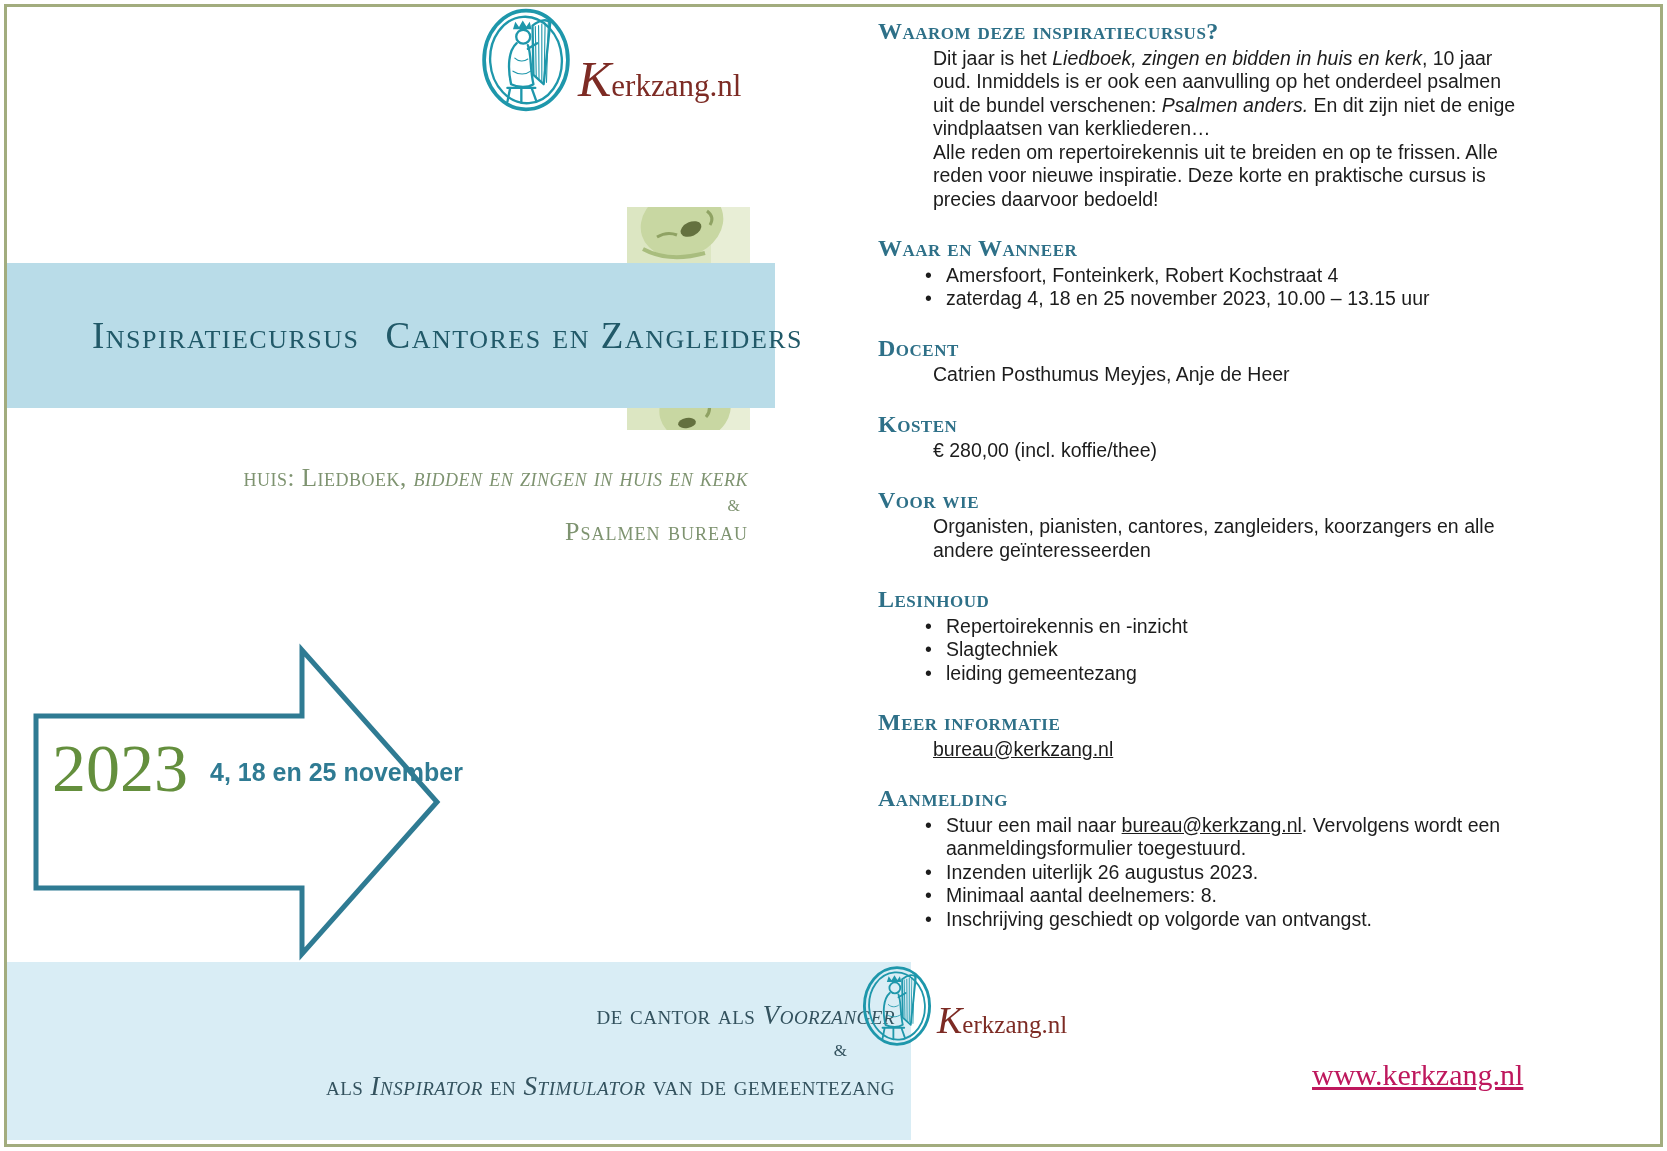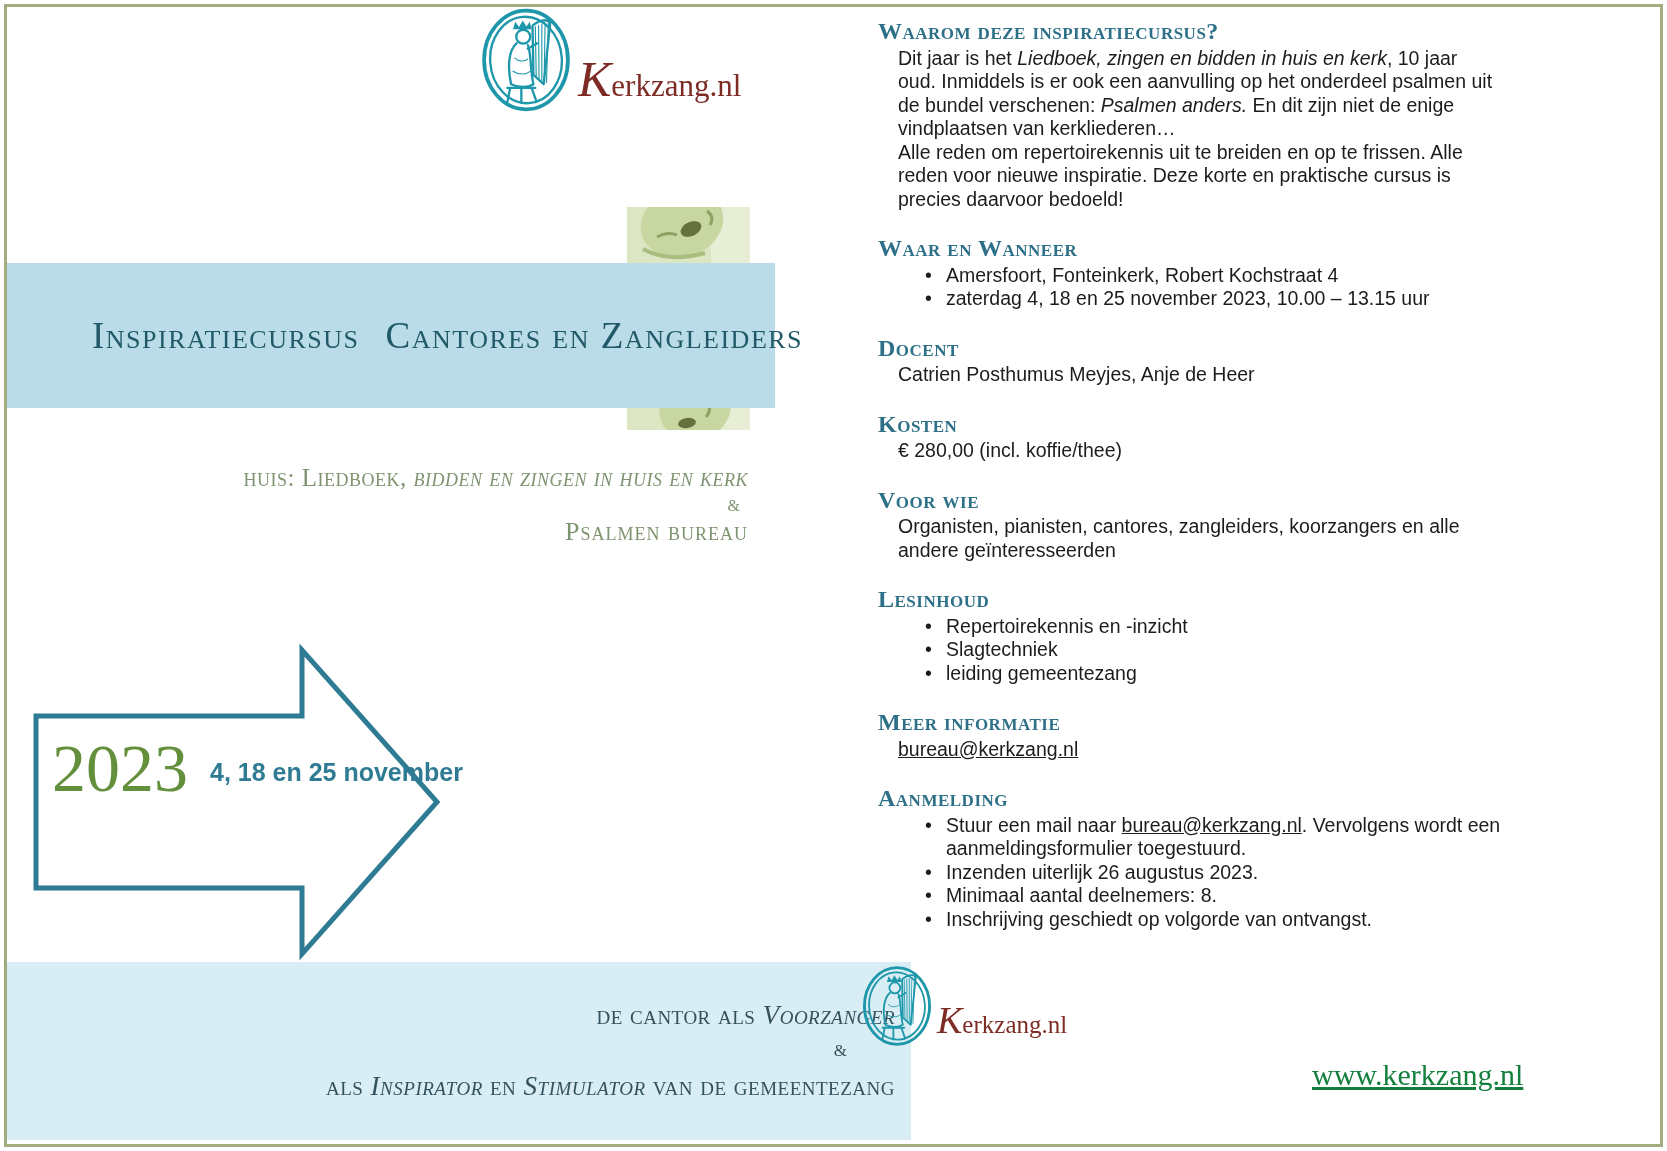--- a/index.html
+++ b/index.html
@@ -48,32 +48,32 @@
       align-items:flex-end;padding-right:16px;box-sizing:border-box;z-index:1;
       color:var(--banner-text,#33525e);font-family:"Liberation Serif",serif;font-variant:small-caps;}
   .bb1,.bb2{font-size:27px;letter-spacing:.5px;white-space:nowrap;}
   .bbamp{font-size:17px;margin:10px 48px 10px 0;}
 
   
   .right{position:absolute;left:878px;top:20px;width:640px;font-size:19.5px;line-height:23.5px;z-index:2;}
   .rsec{margin-bottom:26px;}
   .rhead{margin:0 0 3px 0;font-family:"Liberation Serif",serif;font-size:24px;font-weight:bold;
       color:var(--heading-color,#2e7088);letter-spacing:.5px;font-variant:small-caps;}
-  .rp{margin-left:20px;max-width:600px;}
+  .rp{margin-left:55px;max-width:600px;}
   .rli{position:relative;margin-left:68px;max-width:575px;}
   .rli::before{content:"\2022";position:absolute;left:-21px;top:0;}
 
   
   .logo-bottom{position:absolute;left:860px;top:964px;display:flex;align-items:flex-end;gap:3px;z-index:2;}
   .logo-bottom svg{width:74px;height:84px;}
   .brand-sm{font-family:"Liberation Serif",serif;color:var(--brand-red,#7d2b24);padding-bottom:9px;white-space:nowrap;}
   .brand-sm .k{font-size:38px;font-style:italic;line-height:.8;}
   .brand-sm .rest{font-size:25px;}
   .website{position:absolute;left:1312px;top:1058px;font-family:"Liberation Serif",serif;
-      font-size:30px;color:#15803d;text-decoration:underline;z-index:2;}
+      font-size:30px;color:#be185d;text-decoration:underline;z-index:2;}
 
   
   .ln{stroke:var(--logo-teal,#1e97ab);fill:none;stroke-width:2.5;stroke-linecap:round;stroke-linejoin:round;}
   .ln4{stroke-width:4;}
   .lnt{stroke-width:1.2;}
   .fl{fill:var(--logo-teal,#1e97ab);}
 </style>
 </head>
 <body>
 

